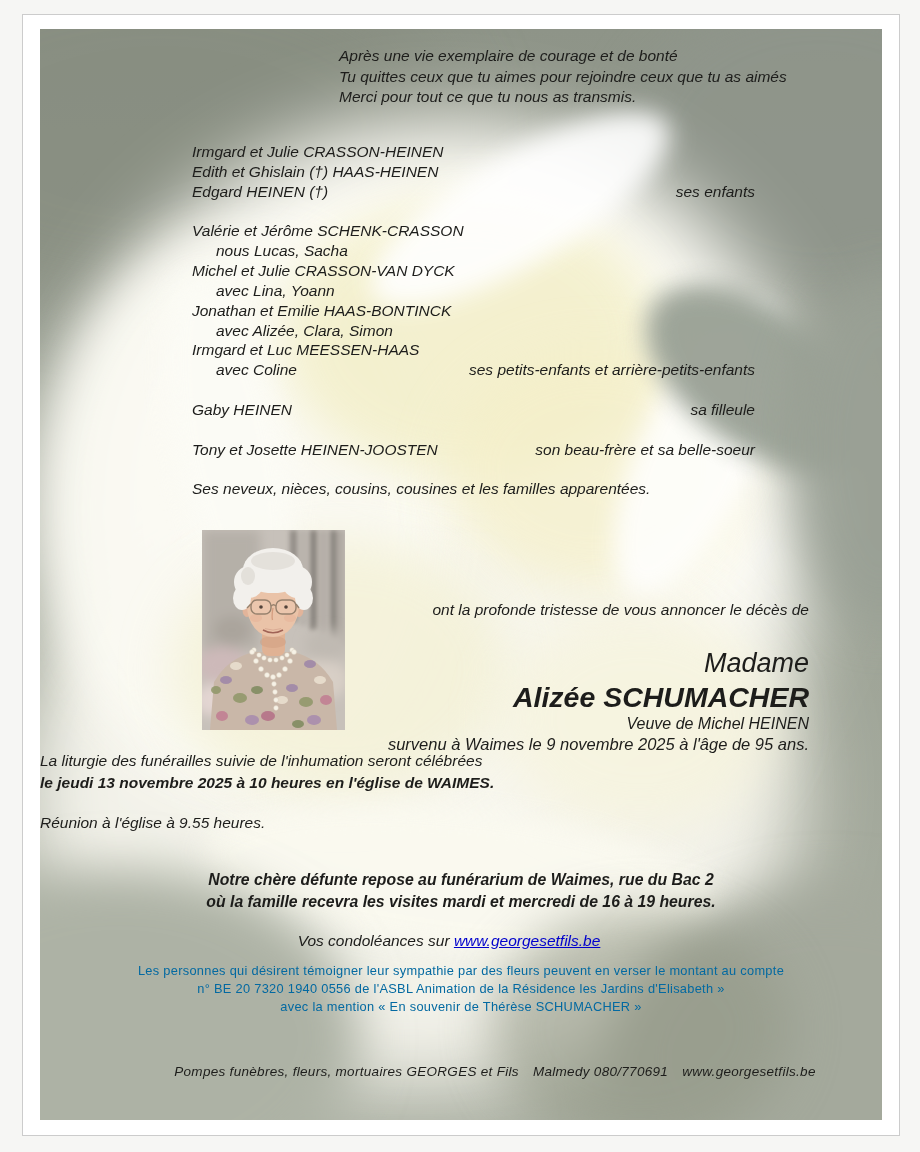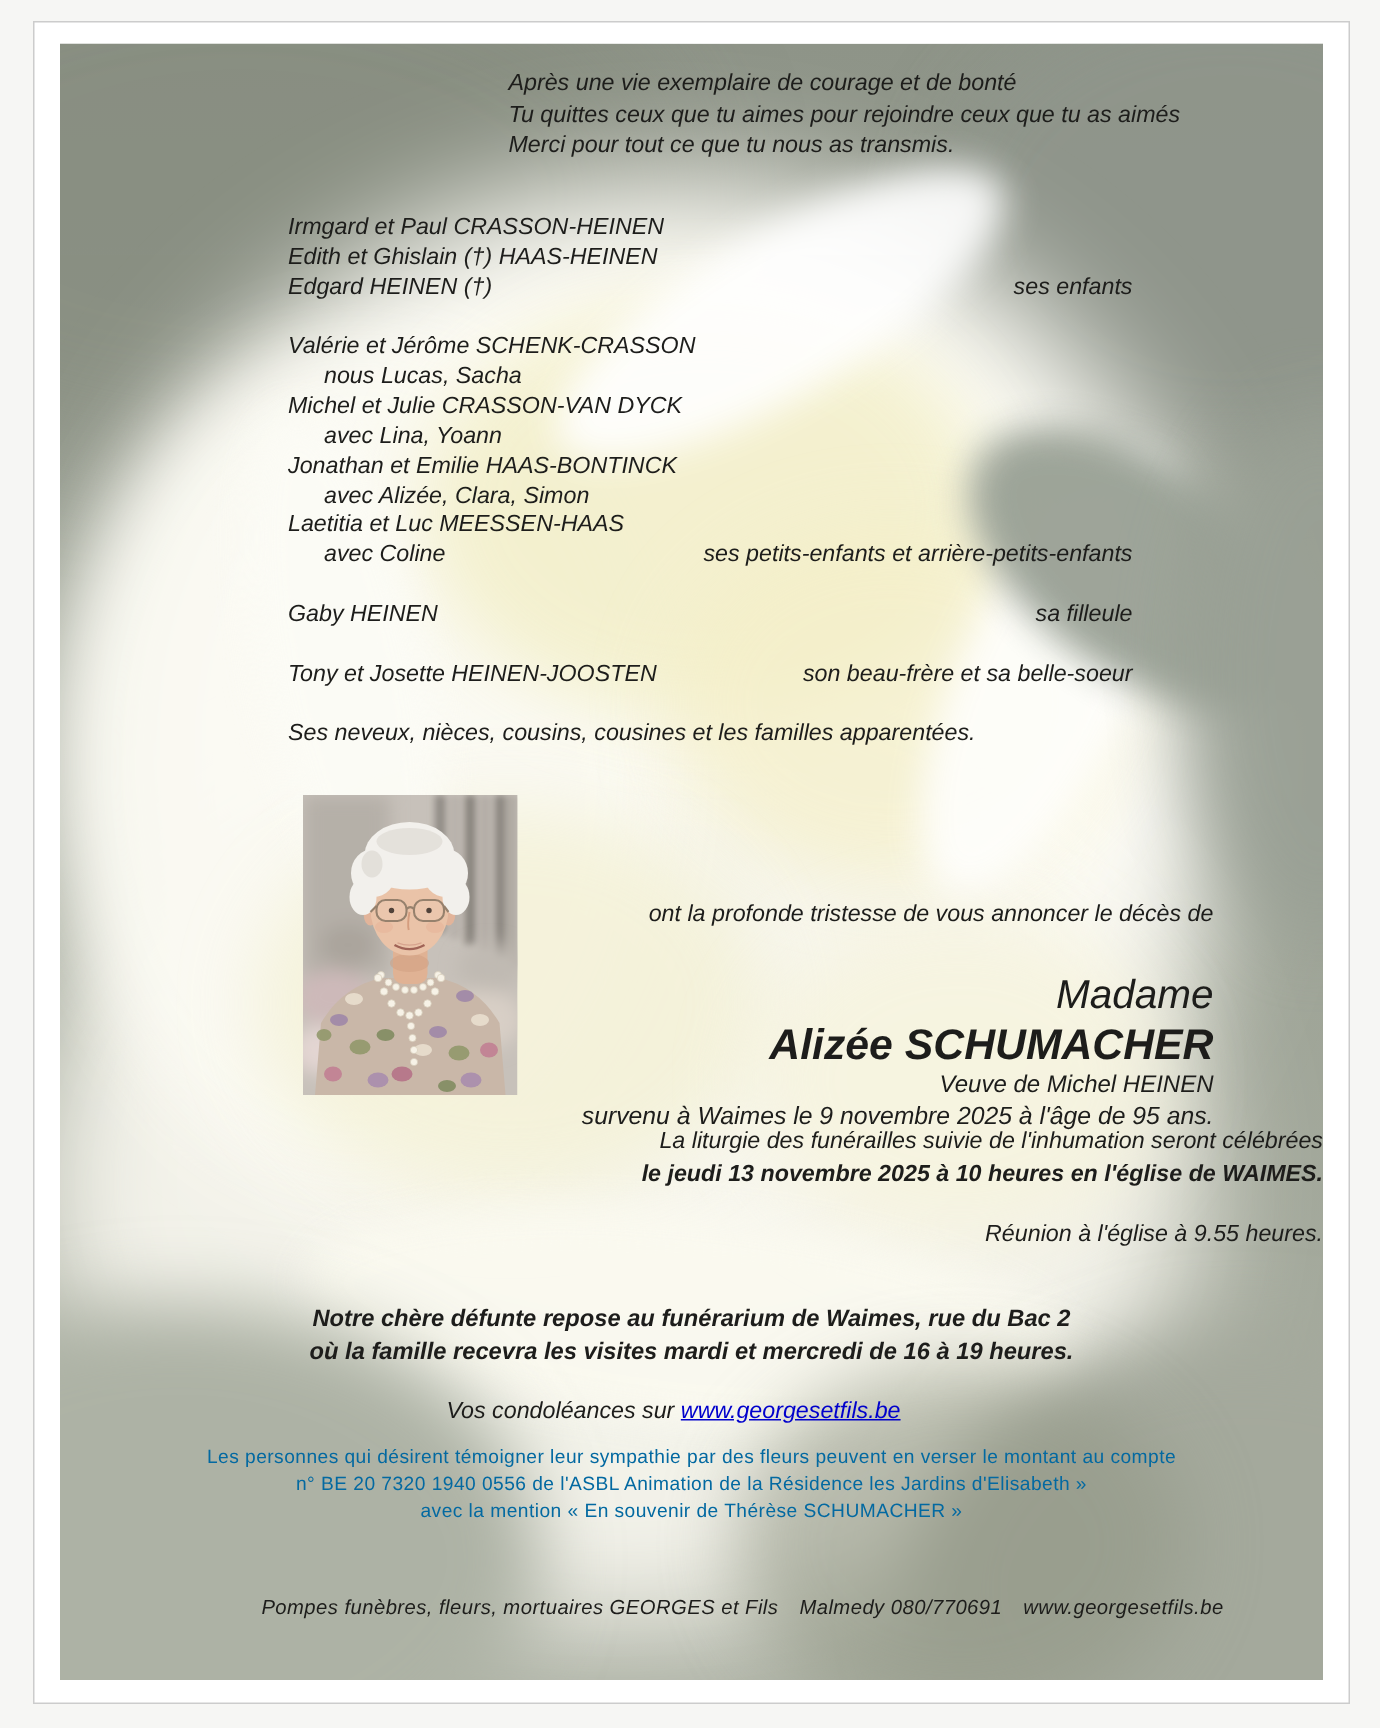--- a/index.html
+++ b/index.html
@@ -26,21 +26,21 @@
   .fleft.indent{padding-left:24px;}
   .fright{position:absolute;right:0;top:0;}
   .portrait{position:absolute;left:202px;top:530px;width:143px;height:200px;}
   .portrait svg{display:block;width:100%;height:100%;}
   .announce{position:absolute;left:345px;top:559px;width:464px;text-align:right;margin-top:41px;}
   .announce .intro{font-size:15.5px;line-height:19px;}
   .announce .madame{font-size:27px;line-height:34px;margin-top:27px;}
   .announce .name{font-size:28.5px;line-height:34px;font-weight:bold;}
   .announce .veuve{font-size:16px;line-height:20px;}
   .announce .survenu{font-size:16.5px;line-height:21px;}
-  .ceremony{position:absolute;left:40px;top:750px;width:842px;text-align:right;font-size:15.5px;line-height:21.5px;}
+  .ceremony{position:absolute;left:40px;top:750px;width:842px;text-align:left;font-size:15.5px;line-height:21.5px;}
   .ceremony .bold{font-weight:bold;}
   .ceremony .gap{height:19px;}
   .funerarium{position:absolute;left:40px;top:869px;width:842px;text-align:center;font-size:15.8px;line-height:21.5px;font-weight:bold;}
   .condolences{position:absolute;left:28px;top:930px;width:842px;text-align:center;font-size:15.5px;line-height:21px;}
   .condolences a{color:#0000cc;text-decoration:underline;font-style:italic;}
   .flowers{position:absolute;left:40px;top:962px;width:842px;text-align:center;
     font-style:normal;font-size:12.8px;line-height:18.2px;letter-spacing:0.3px;color:#0369a1;}
   .footer{position:absolute;left:74px;top:1064px;width:842px;text-align:center;font-size:13.5px;letter-spacing:0.3px;}
   .footer .seg{margin:0 7px;}
 </style>
@@ -91,31 +91,31 @@
 
 <div class="content">
 
   <div class="verse">
       <div>Après une vie exemplaire de courage et de bonté</div>
       <div>Tu quittes ceux que tu aimes pour rejoindre ceux que tu as aimés</div>
       <div>Merci pour tout ce que tu nous as transmis.</div>
     </div>
 
   <div class="family">
-      <div class="frow"><span class="fleft">Irmgard et Paul CRASSON-HEINEN</span></div>
+      <div class="frow"><span class="fleft">Irmgard et Julie CRASSON-HEINEN</span></div>
       <div class="frow"><span class="fleft">Edith et Ghislain (†) HAAS-HEINEN</span></div>
       <div class="frow"><span class="fleft">Edgard HEINEN (†)</span><span class="fright">ses enfants</span></div>
       <div class="frow"><span class="fleft">&nbsp;</span></div>
       <div class="frow"><span class="fleft">Valérie et Jérôme SCHENK-CRASSON</span></div>
       <div class="frow"><span class="fleft indent">nous Lucas, Sacha</span></div>
       <div class="frow"><span class="fleft">Michel et Julie CRASSON-VAN DYCK</span></div>
       <div class="frow"><span class="fleft indent">avec Lina, Yoann</span></div>
       <div class="frow"><span class="fleft">Jonathan et Emilie HAAS-BONTINCK</span></div>
       <div class="frow"><span class="fleft indent">avec Alizée, Clara, Simon</span></div>
-      <div class="frow"><span class="fleft">Laetitia et Luc MEESSEN-HAAS</span></div>
+      <div class="frow"><span class="fleft">Irmgard et Luc MEESSEN-HAAS</span></div>
       <div class="frow"><span class="fleft indent">avec Coline</span><span class="fright">ses petits-enfants et arrière-petits-enfants</span></div>
       <div class="frow"><span class="fleft">&nbsp;</span></div>
       <div class="frow"><span class="fleft">Gaby HEINEN</span><span class="fright">sa filleule</span></div>
       <div class="frow"><span class="fleft">&nbsp;</span></div>
       <div class="frow"><span class="fleft">Tony et Josette HEINEN-JOOSTEN</span><span class="fright">son beau-frère et sa belle-soeur</span></div>
       <div class="frow"><span class="fleft">&nbsp;</span></div>
       <div class="frow"><span class="fleft">Ses neveux, nièces, cousins, cousines et les familles apparentées.</span></div>
     </div>
 
   <div class="portrait">

